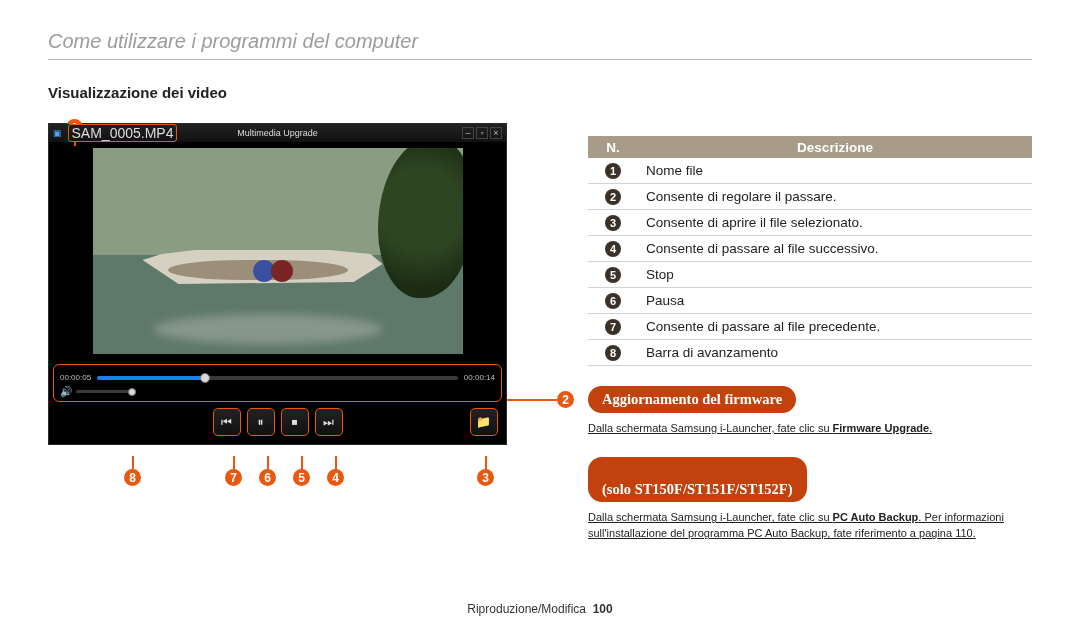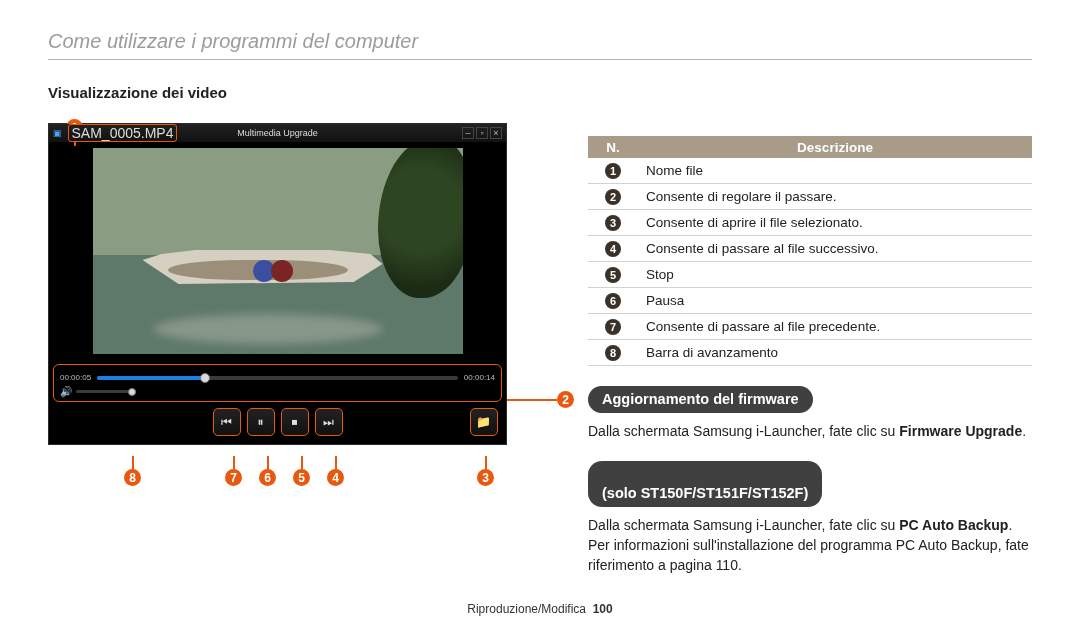--- a/index.html
+++ b/index.html
@@ -140,25 +140,25 @@
     padding: 3px 8px; height: 22px; }
   .desc-table th:first-child { width: 50px; text-align: center; }
   .desc-table td { border-bottom: 1px solid #d2d2d2; padding: 4.5px 8px; }
   .desc-table td:first-child { text-align: center; }
   .num-badge {
     display: inline-flex; width: 16px; height: 16px; border-radius: 50%;
     background: #3a3128; color: #fff; font-size: 11px; font-weight: 700;
     align-items: center; justify-content: center;
   }
   .pill {
-    background: #404040; color: #fff; font-weight: 700; font-size: 14.5px;
+    background: #c2410c; color: #fff; font-weight: 700; font-size: 14.5px;
     border-radius: 14px; padding: 4px 14px; display: inline-block;
-    margin-top: 20px; margin-bottom: 8px; line-height: 1.3;
-  }
-  .para { font-size: 14px; line-height: 1.45; }
+    margin-top: 20px; margin-bottom: 8px; line-height: 1.3; font-family: Liberation Serif, serif;
+  }
+  .para { font-size: 11px; line-height: 1.45; text-decoration: underline; }
   .footer {
     position: absolute; bottom: 14px; left: 0; right: 0;
     text-align: center; font-size: 12px; color: #333;
   }
 </style>
 </head>
 <body>
 
 <div class="section-title">Come utilizzare i programmi del computer</div>
 

